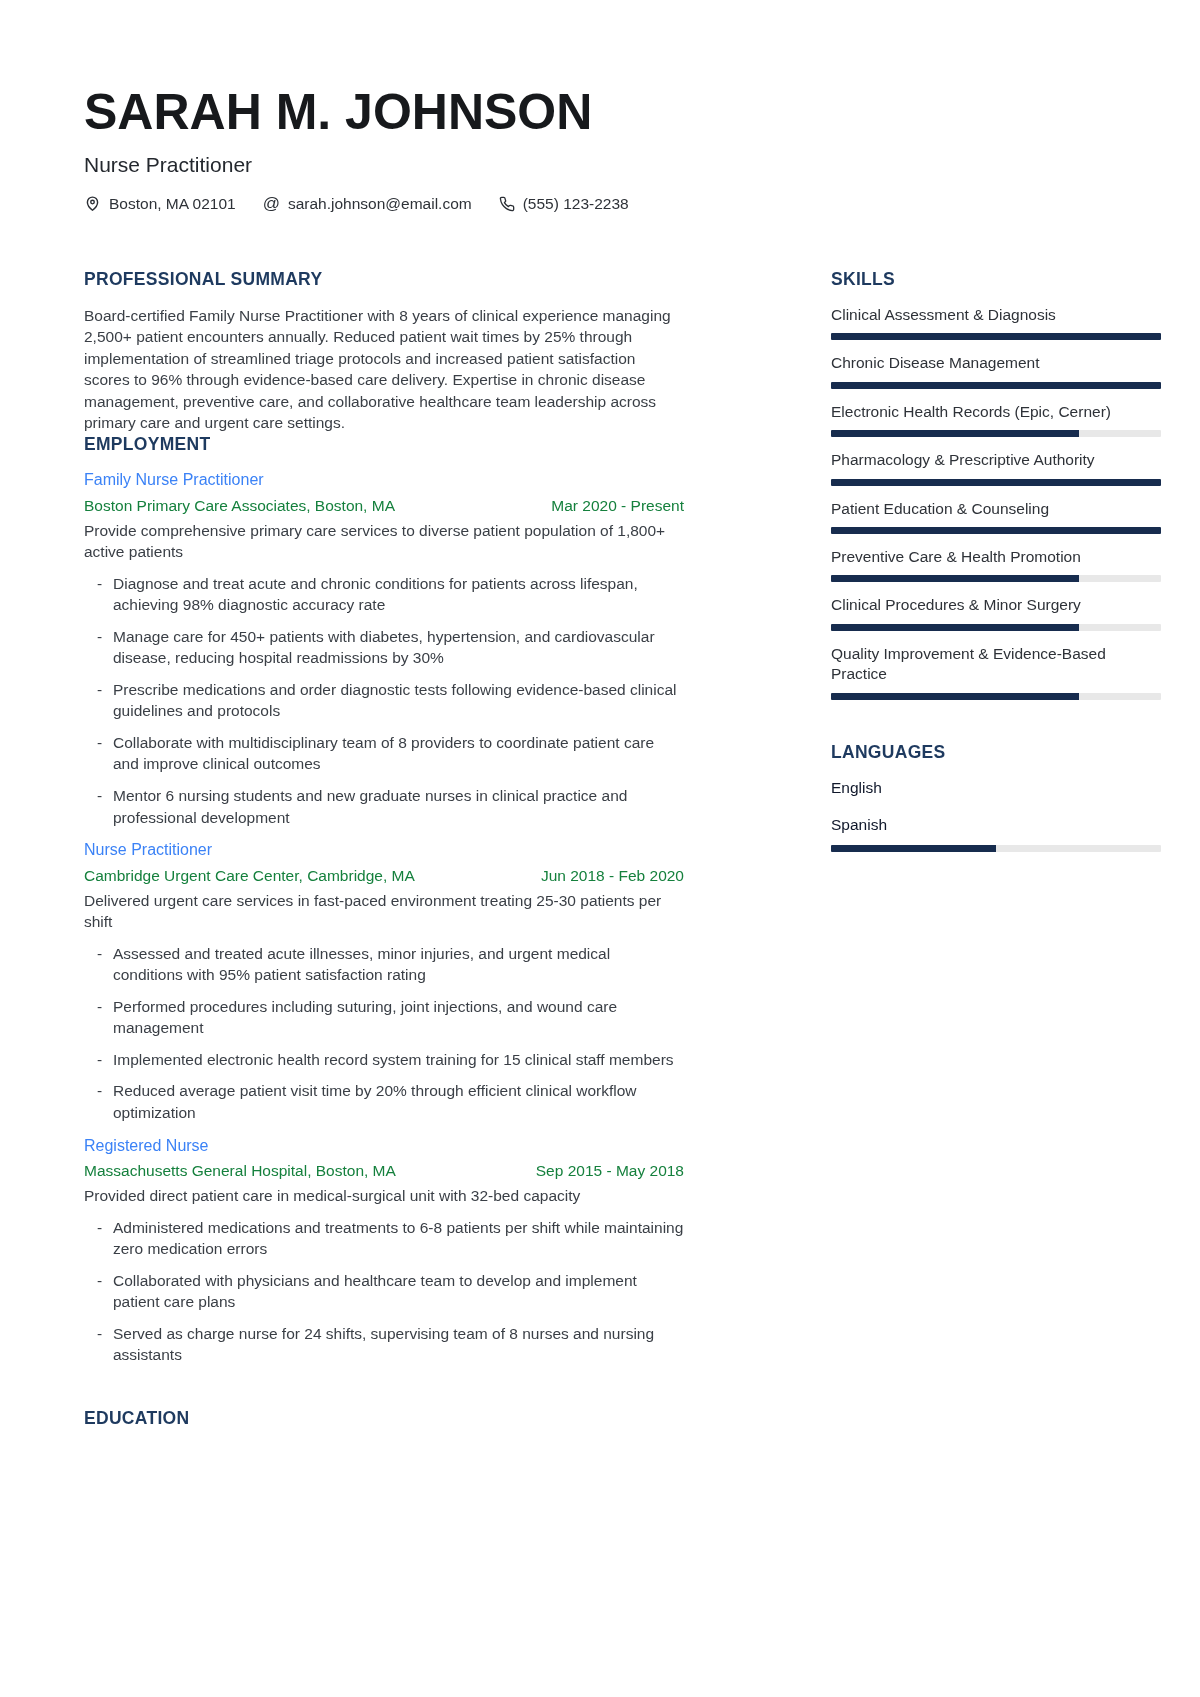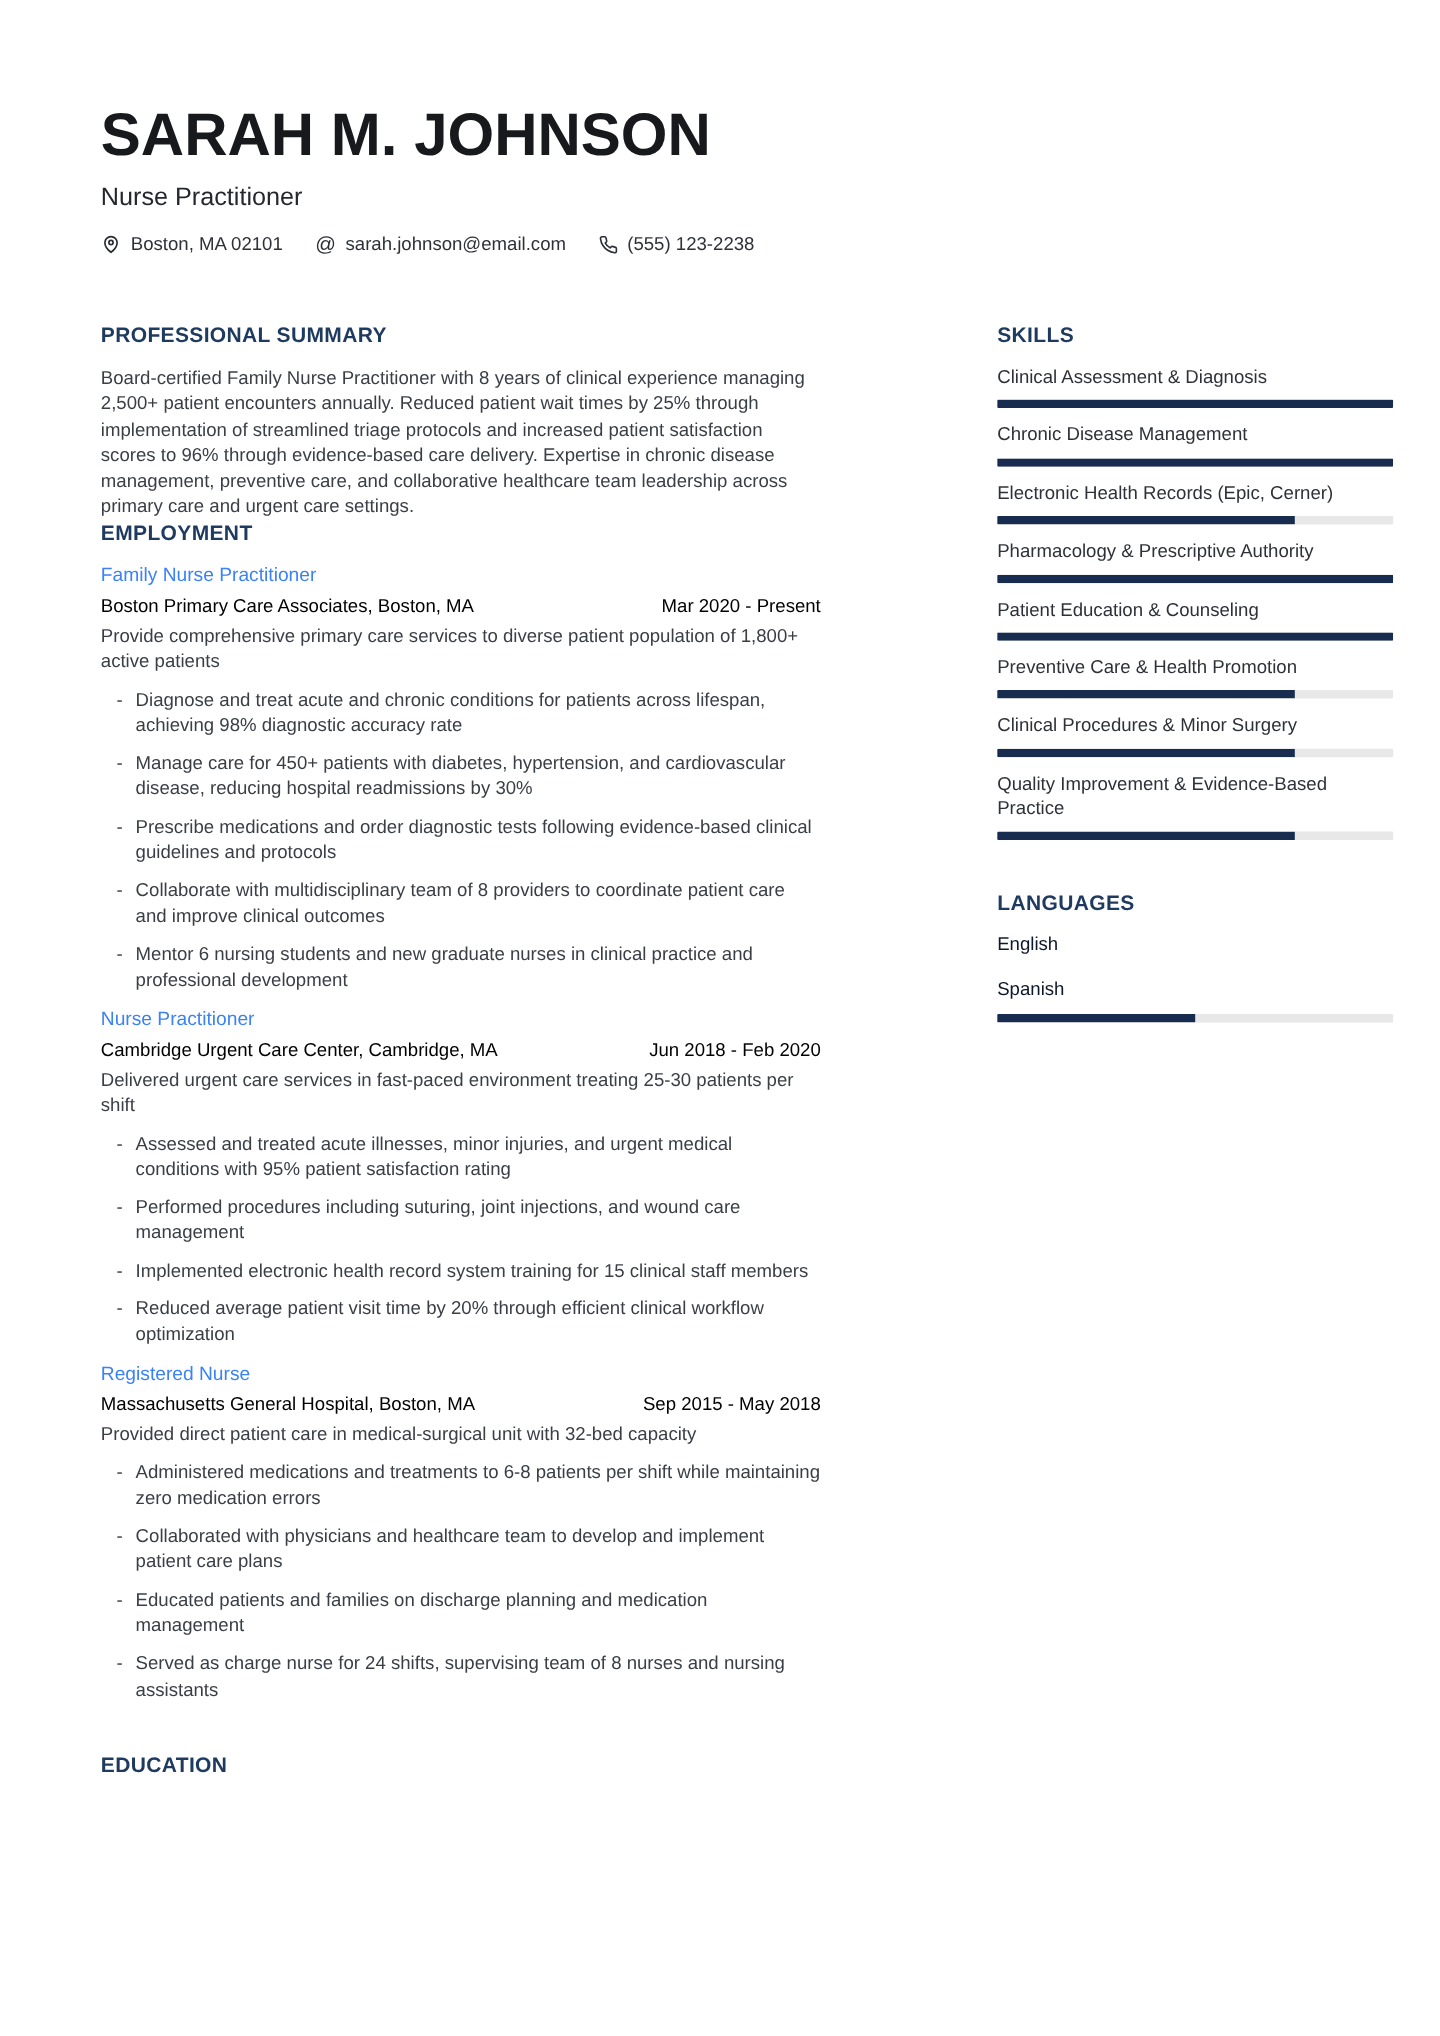--- a/index.html
+++ b/index.html
@@ -46,21 +46,21 @@
   }
   .summary-text{font-size:15.5px;line-height:1.39;color:var(--body-text);}
   .section-employment{}
   .section-education{margin-top:42px;}
   
   .job{margin-top:12px;}
   .jobs > .job:first-of-type{margin-top:0;}
   .job-title{font-size:16px;font-weight:400;color:#3b82f6;line-height:1.3;}
   .job-meta{
     display:flex;justify-content:space-between;align-items:baseline;
-    margin-top:5px;font-size:15.5px;color:#000000;line-height:1.35;text-align:center;
+    margin-top:5px;font-size:15.5px;color:#15803d;line-height:1.35;text-align:center;
   }
   .job-desc{margin-top:3px;font-size:15.5px;line-height:1.39;color:var(--body-text);}
   ul.bullets{list-style:none;margin:10px 0 0 0;padding:0;}
   ul.bullets li{
     position:relative;padding-left:29px;margin:0 0 10px 0;
     font-size:15.5px;line-height:1.39;color:var(--body-text);
   }
   ul.bullets li::before{content:"-";position:absolute;left:13px;top:0;}
   
   .skill-item{margin-bottom:13px;}
@@ -163,21 +163,20 @@
                 <span>Massachusetts General Hospital, Boston, MA</span>
                 <span>Sep 2015 - May 2018</span>
               </div>
               <div class="job-desc">Provided direct patient care in medical-surgical unit with 32-bed capacity</div>
               <ul class="bullets">
 
                   <li>Administered medications and treatments to 6-8 patients per shift while maintaining zero medication errors</li>
 
                   <li>Collaborated with physicians and healthcare team to develop and implement patient care plans</li>
 
-                  <li>Educated patients and families on discharge planning and medication management</li>
 
                   <li>Served as charge nurse for 24 shifts, supervising team of 8 nurses and nursing assistants</li>
                 </ul>
             </div>
           </div>
       </div>
 
       <div class="section section-education">
         <h2 class="section-heading">EDUCATION</h2>
       </div>

